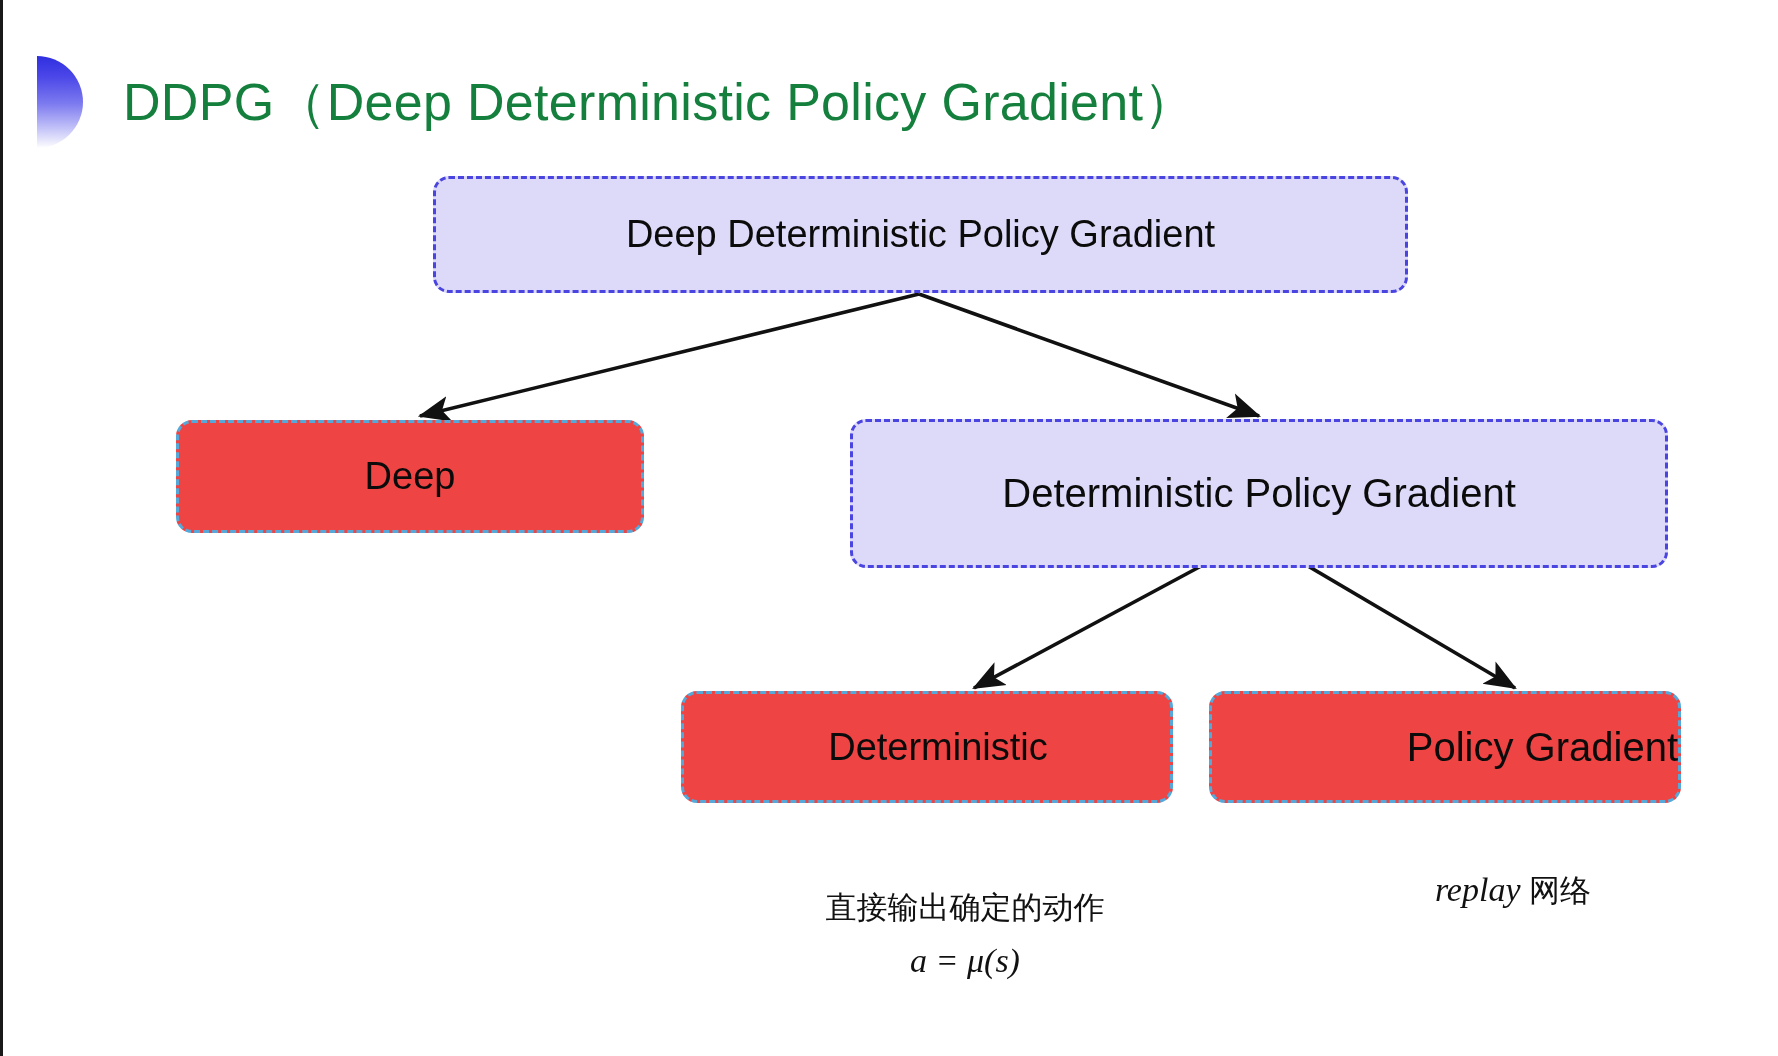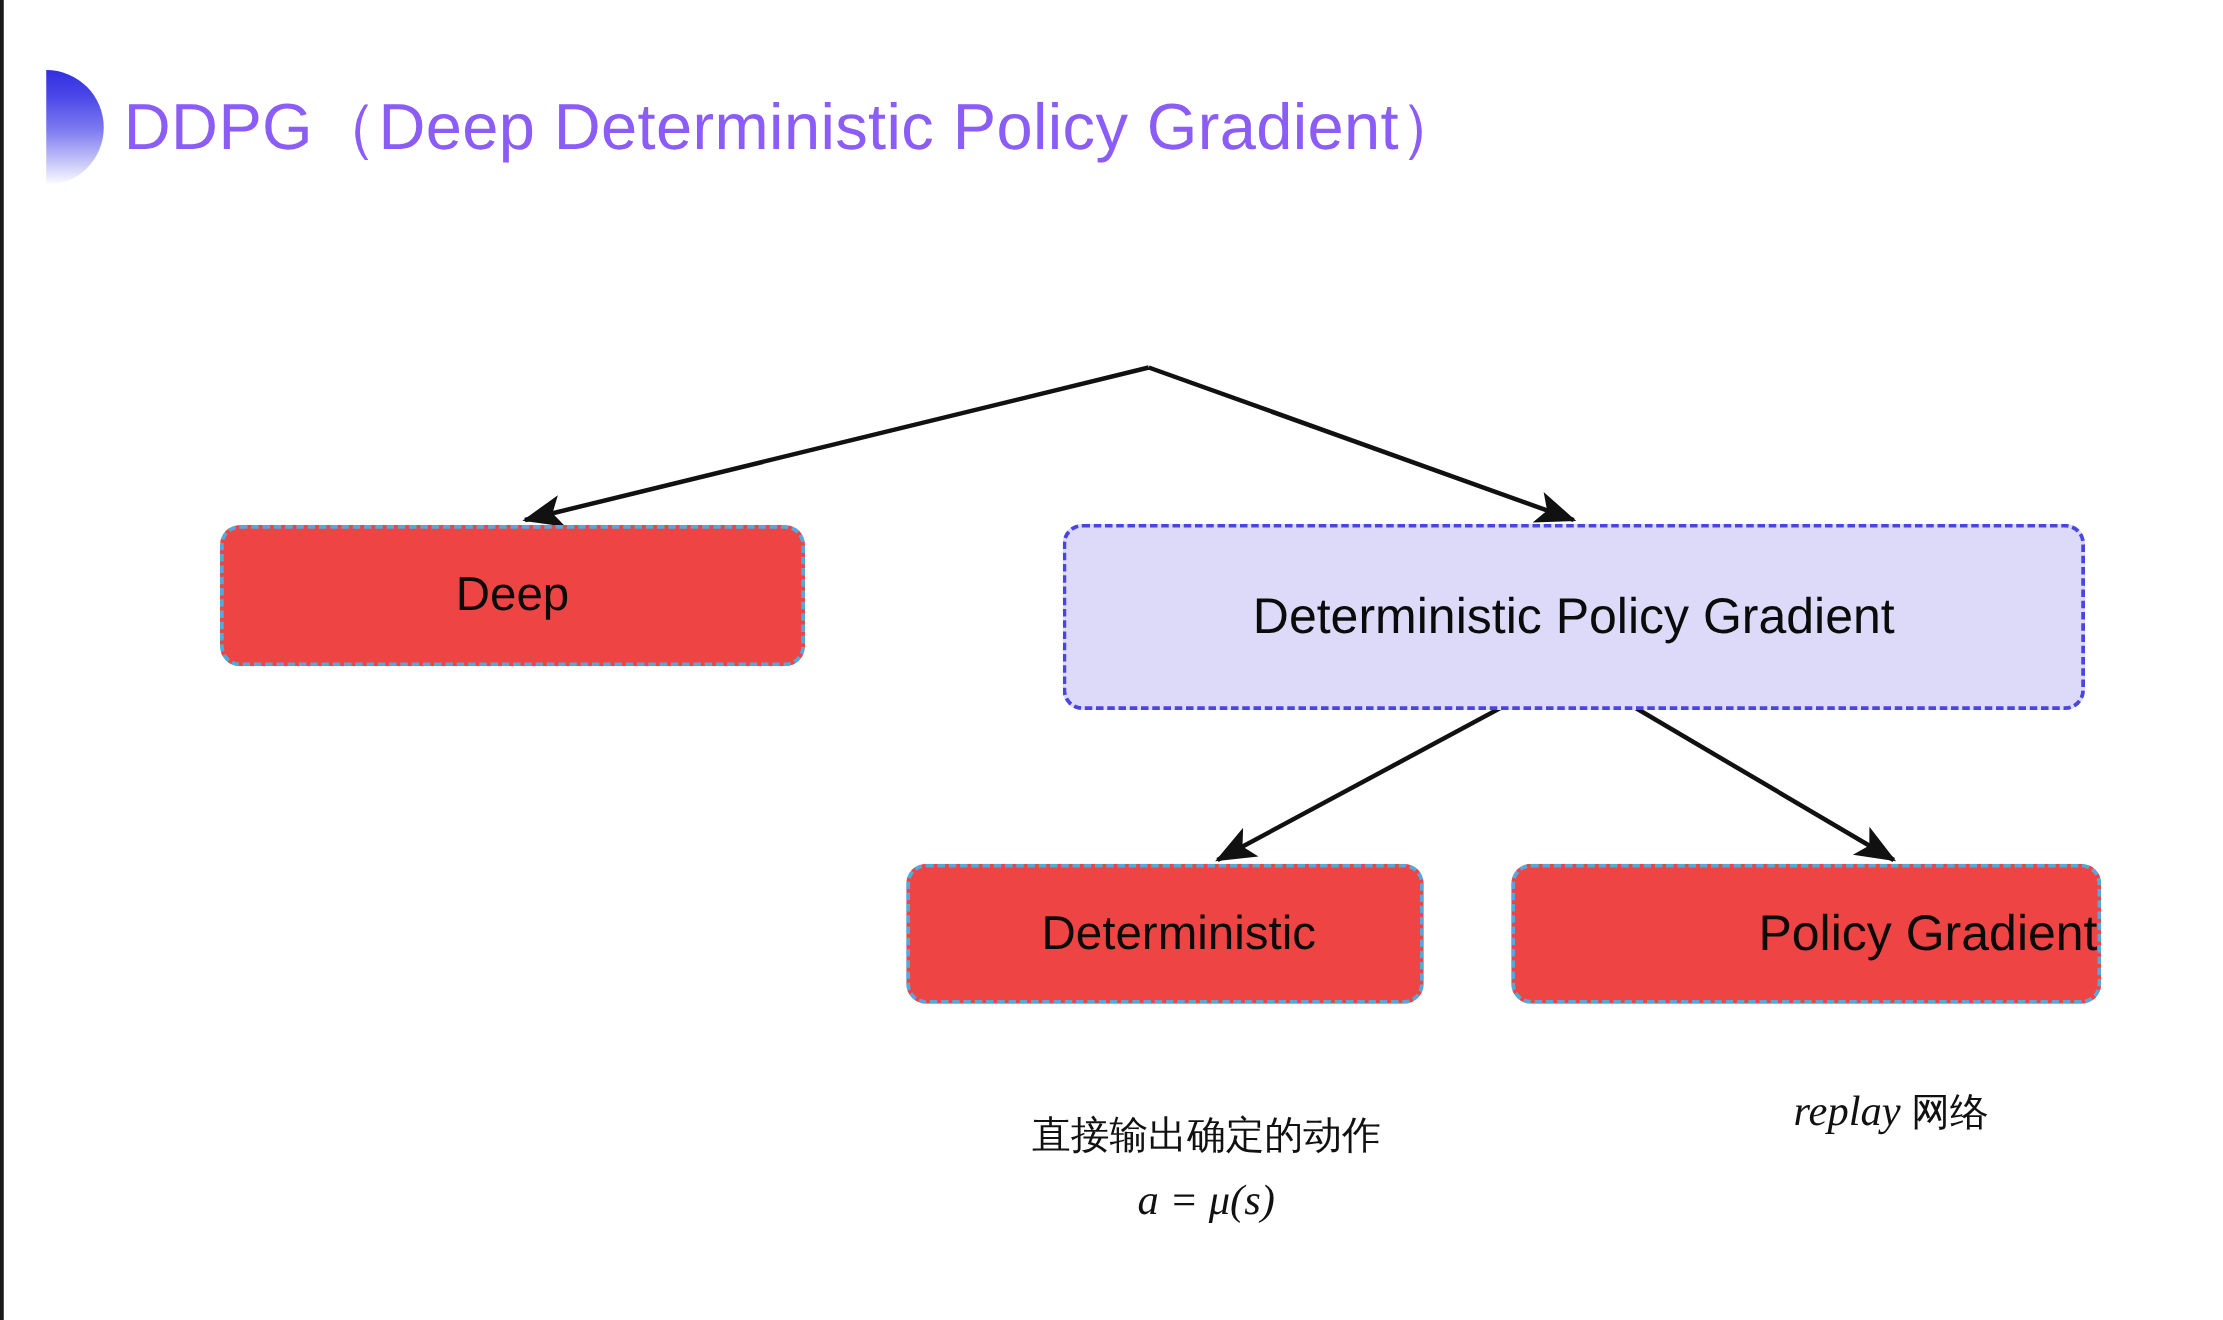--- a/index.html
+++ b/index.html
@@ -30,24 +30,24 @@
   }
   #title-bullet {
     width: 46px;
     height: 92px;
     margin-left: 34px;
     border-top-right-radius: 46px 46px;
     border-bottom-right-radius: 46px 46px;
     background: linear-gradient(to bottom, #2f2fe0 0%, #4a46e8 22%, #7d7bef 52%, #bcbbf7 76%, #f2f2fd 96%, #ffffff 100%);
   }
   #title-text {
-    margin-left: 16px;
+    margin-left: 40px;
     font-size: 52px;
     line-height: 1;
-    color: #8b5cf6;
+    color: #15803d;
     font-weight: 400;
     letter-spacing: 0.3px;
     white-space: nowrap;
   }
 
   
   .node {
     position: absolute;
     box-sizing: border-box;
     border-radius: 16px;
@@ -82,23 +82,23 @@
     font-size: 38px;
   }
   #node-dpg {
     left: 847px;
     top: 419px;
     width: 818px;
     height: 149px;
     font-size: 40px;
   }
   #node-deterministic {
-    left: 722px;
+    left: 678px;
     top: 691px;
-    width: 414px;
+    width: 492px;
     height: 112px;
     font-size: 38px;
     padding-left: 22px;
   }
   #node-policy-gradient {
     left: 1206px;
     top: 691px;
     width: 472px;
     height: 112px;
     font-size: 40px;
@@ -169,20 +169,23 @@
       <marker id="ah" markerWidth="11" markerHeight="11" refX="8.4" refY="4" orient="auto" markerUnits="strokeWidth">
         <path d="M0,0.4 L9,4 L0,7.6 L2.1,4 Z" fill="#111111"></path>
       </marker>
     </defs>
     <line x1="916" y1="294" x2="417" y2="416" stroke="#111111" stroke-width="3.6" marker-end="url(#ah)"></line>
     <line x1="916" y1="294" x2="1256" y2="416" stroke="#111111" stroke-width="3.6" marker-end="url(#ah)"></line>
     <line x1="1254" y1="536" x2="971" y2="688" stroke="#111111" stroke-width="3.6" marker-end="url(#ah)"></line>
     <line x1="1254" y1="536" x2="1512" y2="688" stroke="#111111" stroke-width="3.6" marker-end="url(#ah)"></line>
   </svg>
 
+  <div class="node node-purple" id="node-root">
+    <span>Deep Deterministic Policy Gradient</span>
+  </div>
 
   <div class="node node-blue" id="node-deep">
     <span>Deep</span>
   </div>
 
   <div class="node node-purple" id="node-dpg">
     <span>Deterministic Policy Gradient</span>
   </div>
 
   <div class="node node-blue" id="node-deterministic">

